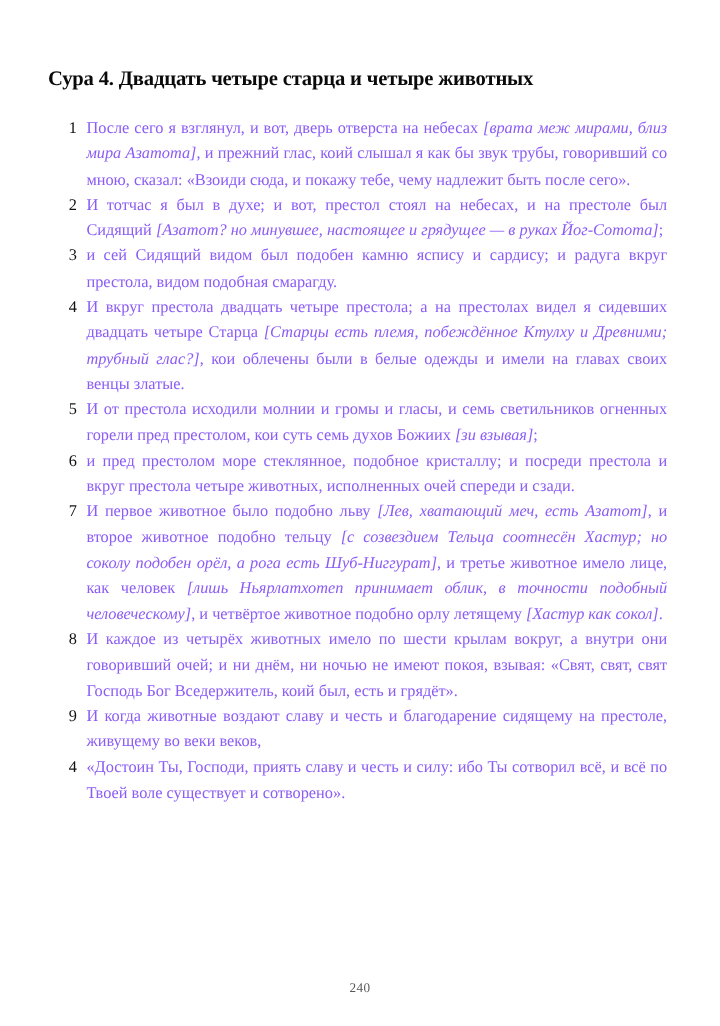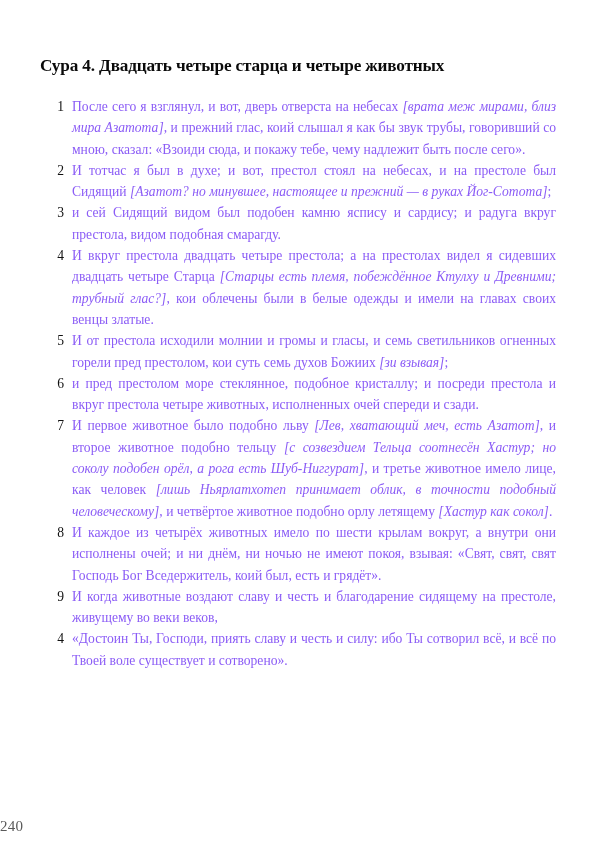--- a/index.html
+++ b/index.html
@@ -60,41 +60,41 @@
     color: #8b5cf6;
   }
   .verse-text i {
     font-style: italic;
   }
   .page-number {
     position: absolute;
     left: 0;
     right: 0;
     top: 818px;
-    text-align: left;
-    font-size: 15px;
+    text-align: center;
+    font-size: 11px;
     color: #5a5a5a;
     letter-spacing: 0.3px;
   }
 </style>
 </head>
 <body>
 
 <div class="page">
 
   <h1 class="chapter-title">Сура 4. Двадцать четыре старца и четыре животных</h1>
 
   <div class="verses">
       <div class="verse">
         <div class="verse-num">1</div>
         <div class="verse-text">После сего я взглянул, и вот, дверь отверста на небесах <i>[врата меж мирами, близ мира Азатота]</i>, и прежний глас, коий слышал я как бы звук трубы, говоривший со мною, сказал: «Взоиди сюда, и покажу тебе, чему надлежит быть после сего».</div>
       </div>
       <div class="verse">
         <div class="verse-num">2</div>
-        <div class="verse-text">И тотчас я был в духе; и вот, престол стоял на небесах, и на престо­ле был Сидящий <i>[Азатот? но минувшее, настоящее и прежний — в руках Йог-Сотота]</i>;</div>
+        <div class="verse-text">И тотчас я был в духе; и вот, престол стоял на небесах, и на престо­ле был Сидящий <i>[Азатот? но минувшее, настоящее и грядущее — в руках Йог-Сотота]</i>;</div>
       </div>
       <div class="verse">
         <div class="verse-num">3</div>
         <div class="verse-text">и сей Сидящий видом был подобен камню яспису и сардису; и ра­дуга вкруг престола, видом подобная смарагду.</div>
       </div>
       <div class="verse">
         <div class="verse-num">4</div>
         <div class="verse-text">И вкруг престола двадцать четыре престола; а на престолах видел я сидевших двадцать четыре Старца <i>[Старцы есть племя, побеж­дённое Ктулху и Древними; трубный глас?]</i>, кои облечены были в белые одежды и имели на главах своих венцы златые.</div>
       </div>
       <div class="verse">
@@ -104,21 +104,21 @@
       <div class="verse">
         <div class="verse-num">6</div>
         <div class="verse-text">и пред престолом море стеклянное, подобное кристаллу; и посреди престола и вкруг престола четыре животных, исполненных очей спереди и сзади.</div>
       </div>
       <div class="verse">
         <div class="verse-num">7</div>
         <div class="verse-text">И первое животное было подобно льву <i>[Лев, хватающий меч, есть Азатот]</i>, и второе животное подобно тельцу <i>[с созвездием Тельца соотнесён Хастур; но соколу подобен орёл, а рога есть Шуб-Ниггурат]</i>, и третье животное имело лице, как человек <i>[лишь Ньярлатхотеп принимает облик, в точности подобный человеческому]</i>, и четвёртое животное подобно орлу летящему <i>[Хастур как сокол]</i>.</div>
       </div>
       <div class="verse">
         <div class="verse-num">8</div>
-        <div class="verse-text">И каждое из четырёх животных имело по шести крылам вокруг, а внутри они исполнены очей; и ни днём, ни ночью не имеют покоя, взывая: «Свят, свят, свят Господь Бог Вседержитель, коий был, есть и грядёт».</div>
+        <div class="verse-text">И каждое из четырёх животных имело по шести крылам вокруг, а внутри они говоривший очей; и ни днём, ни ночью не имеют покоя, взывая: «Свят, свят, свят Господь Бог Вседержитель, коий был, есть и грядёт».</div>
       </div>
       <div class="verse">
         <div class="verse-num">9</div>
         <div class="verse-text">И когда животные воздают славу и честь и благодарение сидящему на престоле, живущему во веки веков,</div>
       </div>
       <div class="verse">
         <div class="verse-num">4</div>
         <div class="verse-text">«Достоин Ты, Господи, приять славу и честь и силу: ибо Ты сотво­рил всё, и всё по Твоей воле существует и сотворено».</div>
       </div>
     </div>

